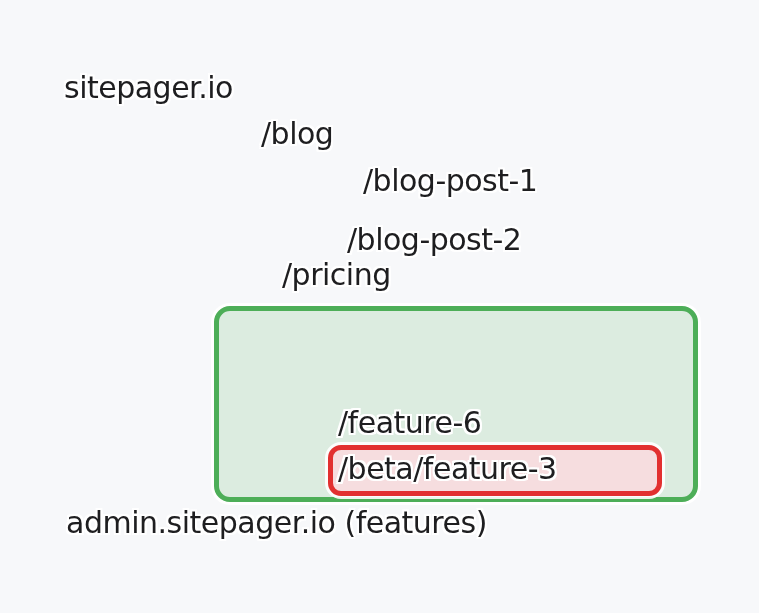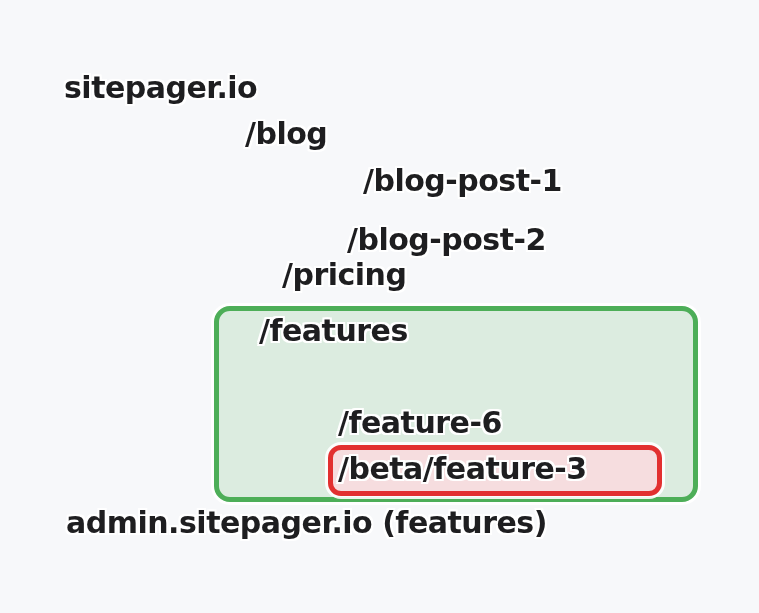--- a/index.html
+++ b/index.html
@@ -11,21 +11,21 @@
     position: relative;
     width: 759px;
     height: 613px;
     background: #f7f8fa;
     overflow: hidden;
     font-family: "DejaVu Sans", "Liberation Sans", sans-serif;
   }
   .node {
     position: absolute;
     font-size: 30px;
-    font-weight: bold;
+    font-weight: normal;
     color: #1e1e20;
     letter-spacing: -0.5px;
     white-space: nowrap;
     
     text-shadow:
       -2px -2px 0 #ffffff,  2px -2px 0 #ffffff,
       -2px  2px 0 #ffffff,  2px  2px 0 #ffffff,
        0   -2px 0 #ffffff,  0    2px 0 #ffffff,
       -2px  0   0 #ffffff,  2px  0   0 #ffffff;
   }
@@ -49,21 +49,21 @@
     left: 328px;
     top: 445px;
     width: 334px;
     height: 51px;
     border-color: #e23030;
     background: #f6dddf;
     border-radius: 13px;
     box-shadow: 0 0 0 3px rgba(255,255,255,0.9);
   }
   .n-root        { left: 64px;  top: 70px;  }
-  .n-blog        { left: 245px; top: 116px; }
+  .n-blog        { left: 261px; top: 116px; }
   .n-blog-post-1 { left: 347px; top: 163px; margin-left: 16px; }
   .n-blog-post-2 { left: 347px; top: 210px; margin-top: 12px; }
   .n-pricing     { left: 264px; top: 257px; margin-left: 18px; }
   .n-features    { left: 259px; top: 313px; }
   .n-feature-1   { left: 340px; top: 360px; }
   .n-feature-2   { left: 338px; top: 405px; }
   .n-beta-f3     { left: 338px; top: 451px; }
   .n-admin       { left: 66px;  top: 505px; }
 </style>
 </head>
@@ -77,21 +77,20 @@
   <div class="node n-root">sitepager.io</div>
 
   <div class="node n-blog">/blog</div>
 
   <div class="node n-blog-post-1">/blog-post-1</div>
 
   <div class="node n-blog-post-2">/blog-post-2</div>
 
   <div class="node n-pricing">/pricing</div>
 
-  <div class="node n-features">/features</div>
 
 
   <div class="node n-feature-2">/feature-6</div>
 
   <div class="node n-beta-f3">/beta/feature-3</div>
 
   <div class="node n-admin">admin.sitepager.io (features)</div>
 
 </div>
 

